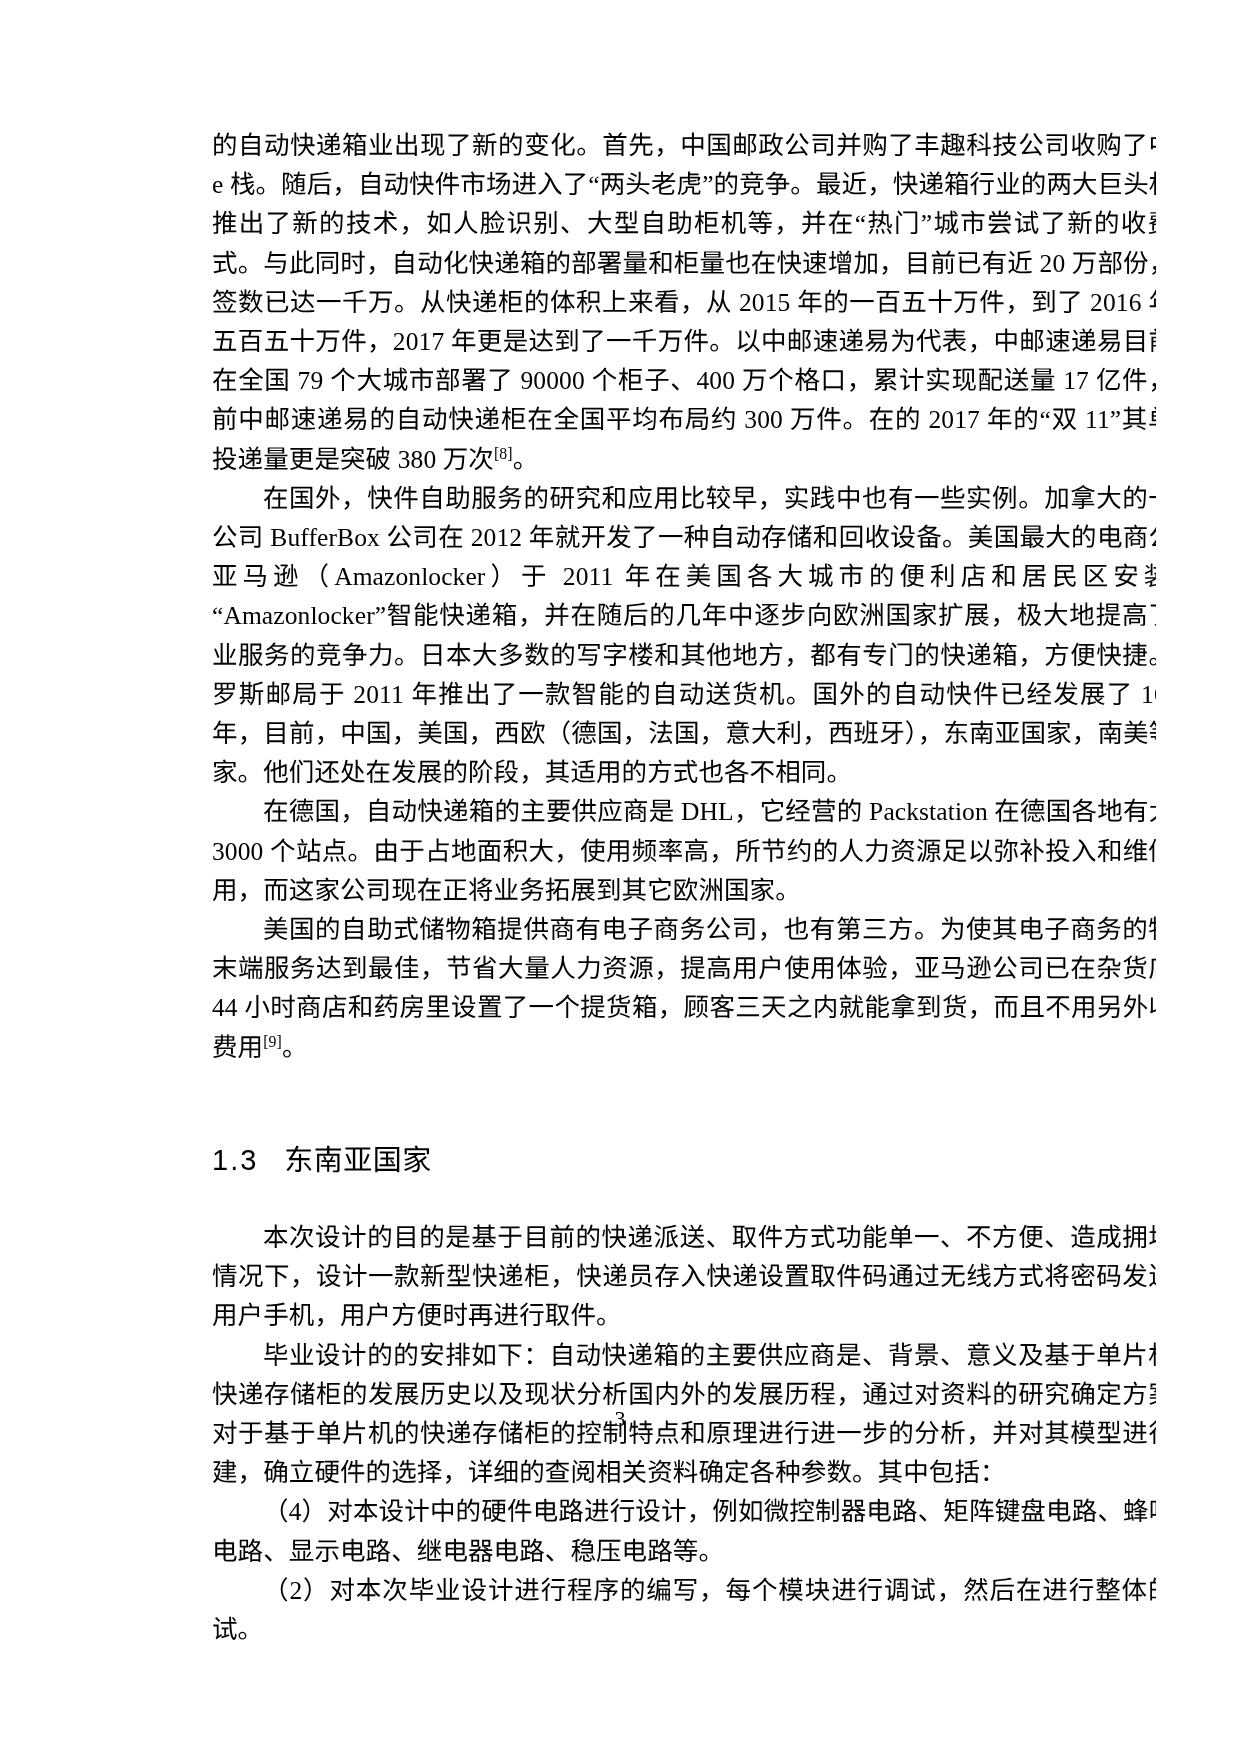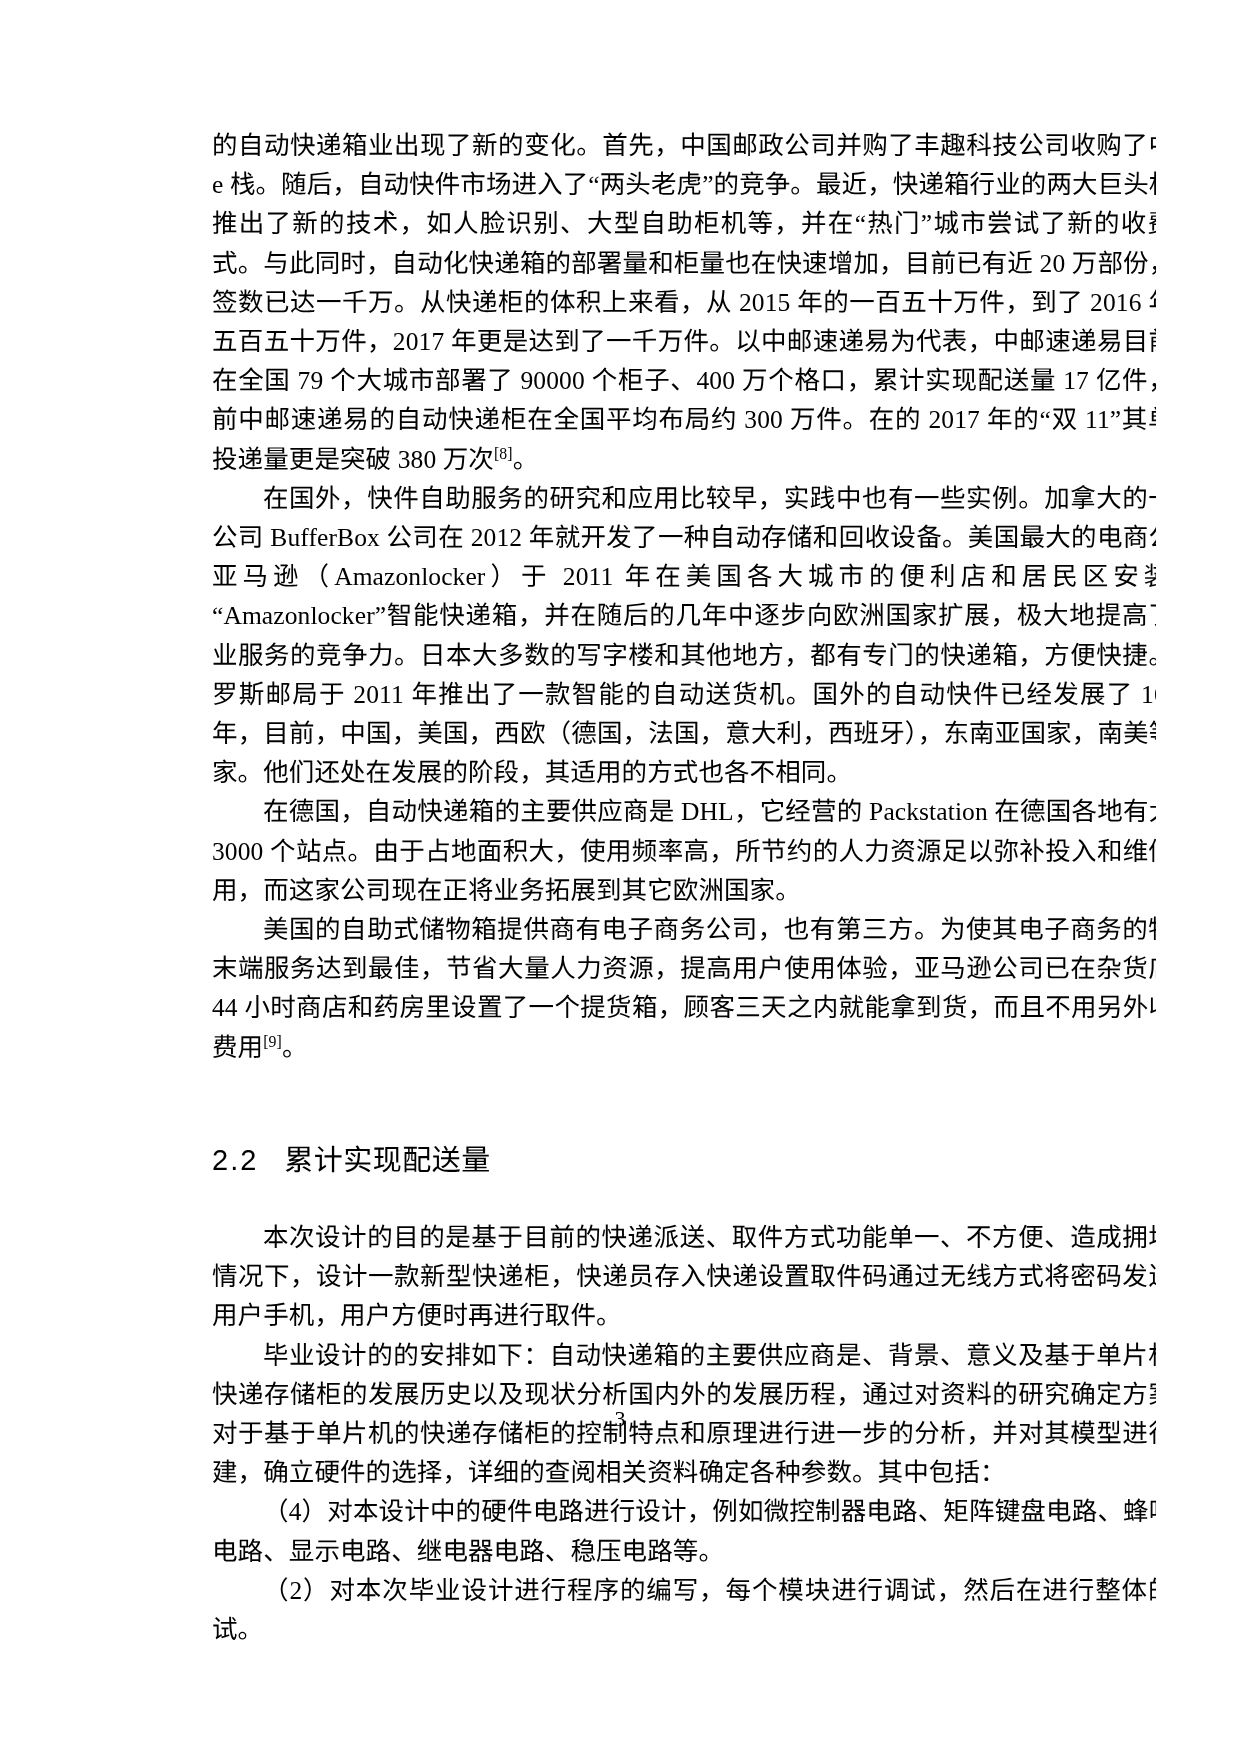--- a/index.html
+++ b/index.html
@@ -86,21 +86,21 @@
 
     <p class="body-para"><span>在国外，快件自助服务的研究和应用比较早，实践中也有一些实例。加拿大的一家公司 BufferBox 公司在 2012 年就开发了一种自动存储和回收设备。美国最大的电商公司亚马逊（Amazonlocker）于 2011 年在美国各大城市的便利店和居民区安装了“Amazonlocker”智能快递箱，并在随后的几年中逐步向欧洲国家扩展，极大地提高了企业服务的竞争力。日本大多数的写字楼和其他地方，都有专门的快递箱，方便快捷。俄罗斯邮局于 2011 年推出了一款智能的自动送货机。国外的自动快件已经发展了 10 多年，目前，中国，美国，西欧（德国，法国，意大利，西班牙），东南亚国家，南美等国家。他们还处在发展的阶段，其适用的方式也各不相同。</span></p>
 
     <p class="body-para"><span>在德国，自动快递箱的主要供应商是 DHL，它经营的 Packstation 在德国各地有大约 3000 个站点。由于占地面积大，使用频率高，所节约的人力资源足以弥补投入和维修费用，而这家公司现在正将业务拓展到其它欧洲国家。</span></p>
 
 
     <p class="body-para"><span>美国的自助式储物箱提供商有电子商务公司，也有第三方。为使其电子商务的物流末端服务达到最佳，节省大量人力资源，提高用户使用体验，亚马逊公司已在杂货店、44 小时商店和药房里设置了一个提货箱，顾客三天之内就能拿到货，而且不用另外收取费用</span><sup class="ref">[9]</sup><span>。</span></p>
 
     <div class="spacer-before-heading"></div>
 
-    <h2 class="section-heading"><span class="num">2.2</span><span class="gap"></span><span>累计实现配送量</span></h2>
+    <h2 class="section-heading"><span class="num">1.3</span><span class="gap"></span><span>东南亚国家</span></h2>
 
     <div class="spacer-after-heading"></div>
 
     <p class="body-para"><span>本次设计的目的是基于目前的快递派送、取件方式功能单一、不方便、造成拥堵的情况下，设计一款新型快递柜，快递员存入快递设置取件码通过无线方式将密码发送到用户手机，用户方便时再进行取件。</span></p>
 
     <p class="body-para"><span>毕业设计的的安排如下：自动快递箱的主要供应商是、背景、意义及基于单片机的快递存储柜的发展历史以及现状分析国内外的发展历程，通过对资料的研究确定方案。对于基于单片机的快递存储柜的控制特点和原理进行进一步的分析，并对其模型进行搭建，确立硬件的选择，详细的查阅相关资料确定各种参数。其中包括：</span></p>
 
     <p class="body-para"><span>（4）对本设计中的硬件电路进行设计，例如微控制器电路、矩阵键盘电路、蜂鸣器电路、显示电路、继电器电路、稳压电路等。</span></p>
 
     <p class="body-para"><span>（2）对本次毕业设计进行程序的编写，每个模块进行调试，然后在进行整体的调试。</span></p>

